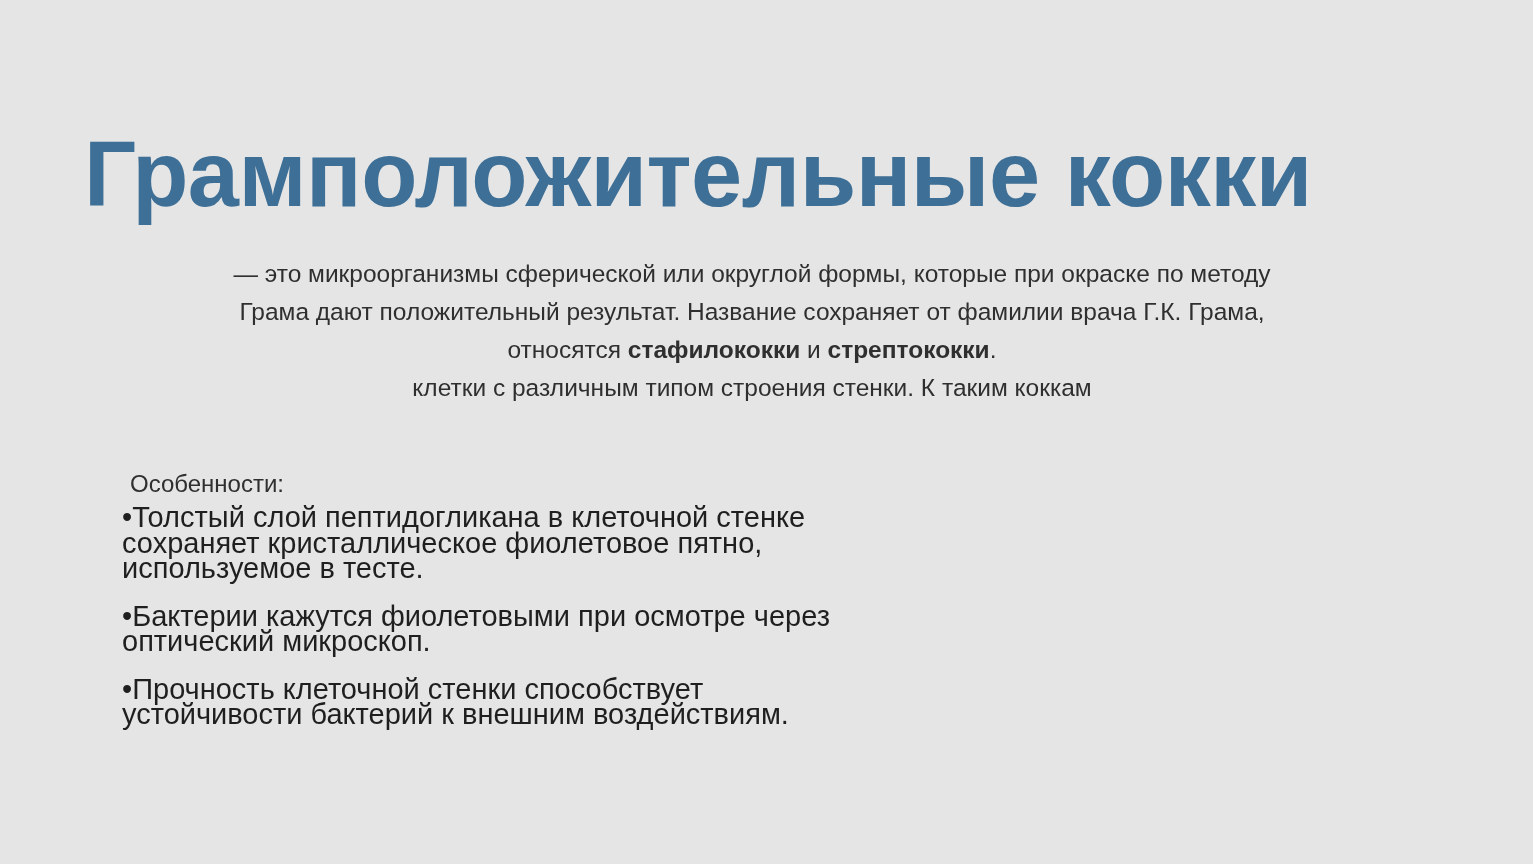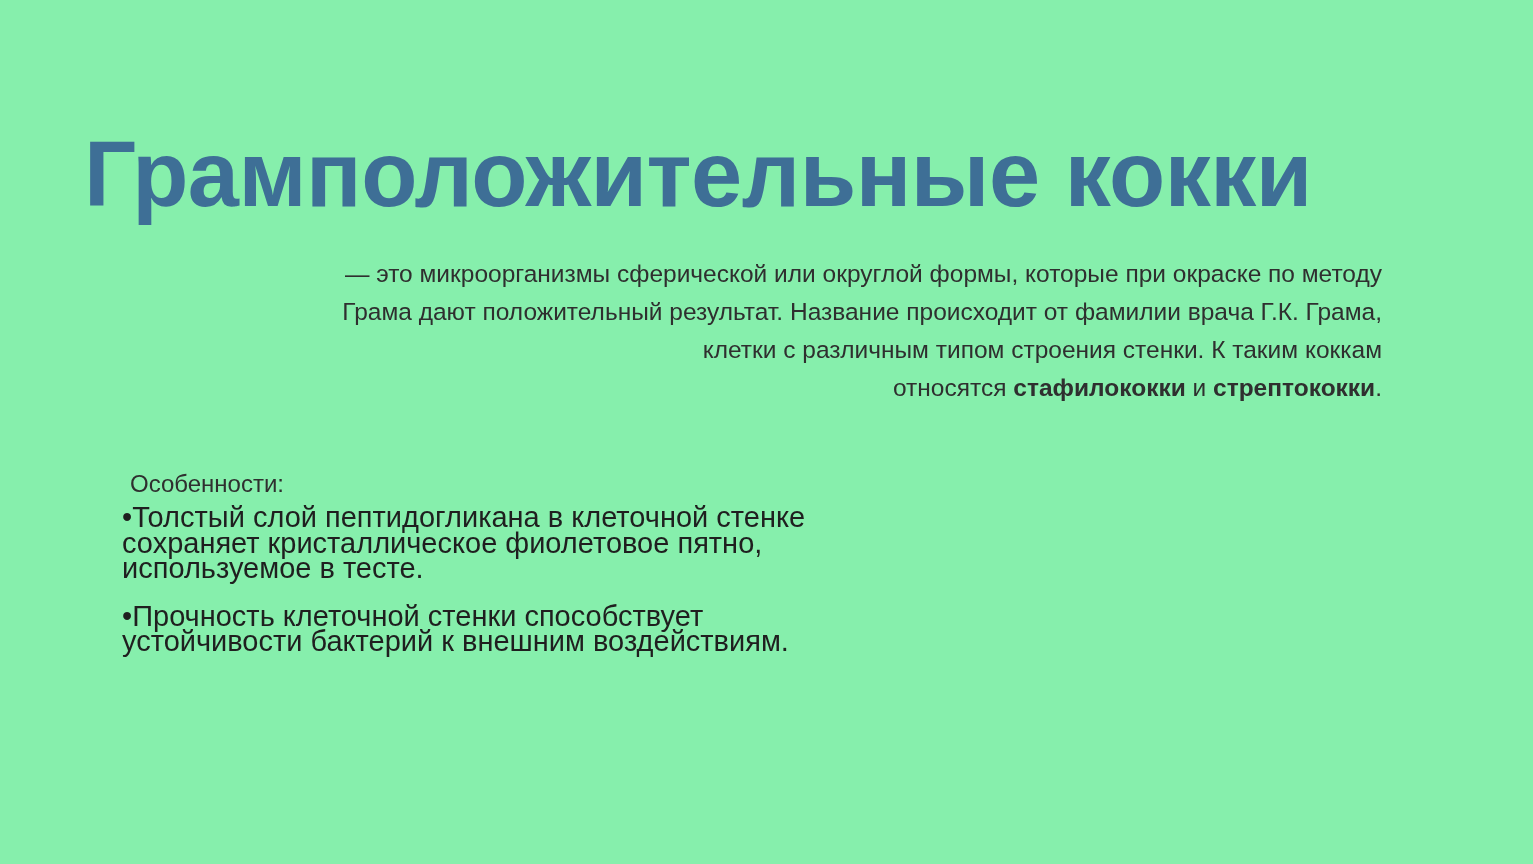--- a/index.html
+++ b/index.html
@@ -13,21 +13,21 @@
     overflow: hidden;
     background: #c0d2e4;
     font-family: "Liberation Sans", sans-serif;
     -webkit-font-smoothing: antialiased;
   }
 
   .slide {
     position: relative;
     width: 1533px;
     height: 864px;
-    background: #86efac;
+    background: #e5e5e5;
     box-sizing: border-box;
   }
 
   
   .slide-title {
     position: absolute;
     left: 84px;
     top: 64px;
     width: 1360px;
     color: #3e6f96;
@@ -44,21 +44,21 @@
     position: absolute;
     left: 122px;
     top: 255px;
     width: 1280px;
   }
 
   .lead-paragraph {
     color: #2f2f2f;
     font-size: 24.5px;
     line-height: 38px;
-    text-align: right;
+    text-align: center;
     margin: 0;
     width: 1260px;
   }
   .lead-paragraph b,
   .lead-paragraph strong {
     font-weight: bold;
   }
 
   .lead-line {
     display: block;
@@ -103,29 +103,31 @@
 </head>
 <body>
 
 <div class="slide">
 
   <h1 class="slide-title">Грамположительные кокки</h1>
 
   <div class="body-block">
     <p class="lead-paragraph">
       <span class="lead-line">— это микроорганизмы сферической или округлой формы, которые при окраске по методу</span>
-      <span class="lead-line">Грама дают положительный результат. Название происходит от фамилии врача Г.К. Грама,</span>
+      <span class="lead-line">Грама дают положительный результат. Название сохраняет от фамилии врача Г.К. Грама,</span>
+      <span class="lead-line"><span>относятся </span><b>стафилококки</b><span> и </span><b>стрептококки</b><span>.</span></span>
       <span class="lead-line">клетки с различным типом строения стенки. К таким коккам</span>
-      <span class="lead-line"><span>относятся </span><b>стафилококки</b><span> и </span><b>стрептококки</b><span>.</span></span>
     </p>
   </div>
 
   <p class="features-heading">Особенности:</p>
 
   <ul class="bullet-list">
     <li class="bullet-item">•Толстый слой пептидогликана в клеточной стенке
 сохраняет кристаллическое фиолетовое пятно,
 используемое в тесте.</li>
+    <li class="bullet-item">•Бактерии кажутся фиолетовыми при осмотре через
+оптический микроскоп.</li>
     <li class="bullet-item">•Прочность клеточной стенки способствует
 устойчивости бактерий к внешним воздействиям.</li>
   </ul>
 
 </div>
 
 </body></html>

